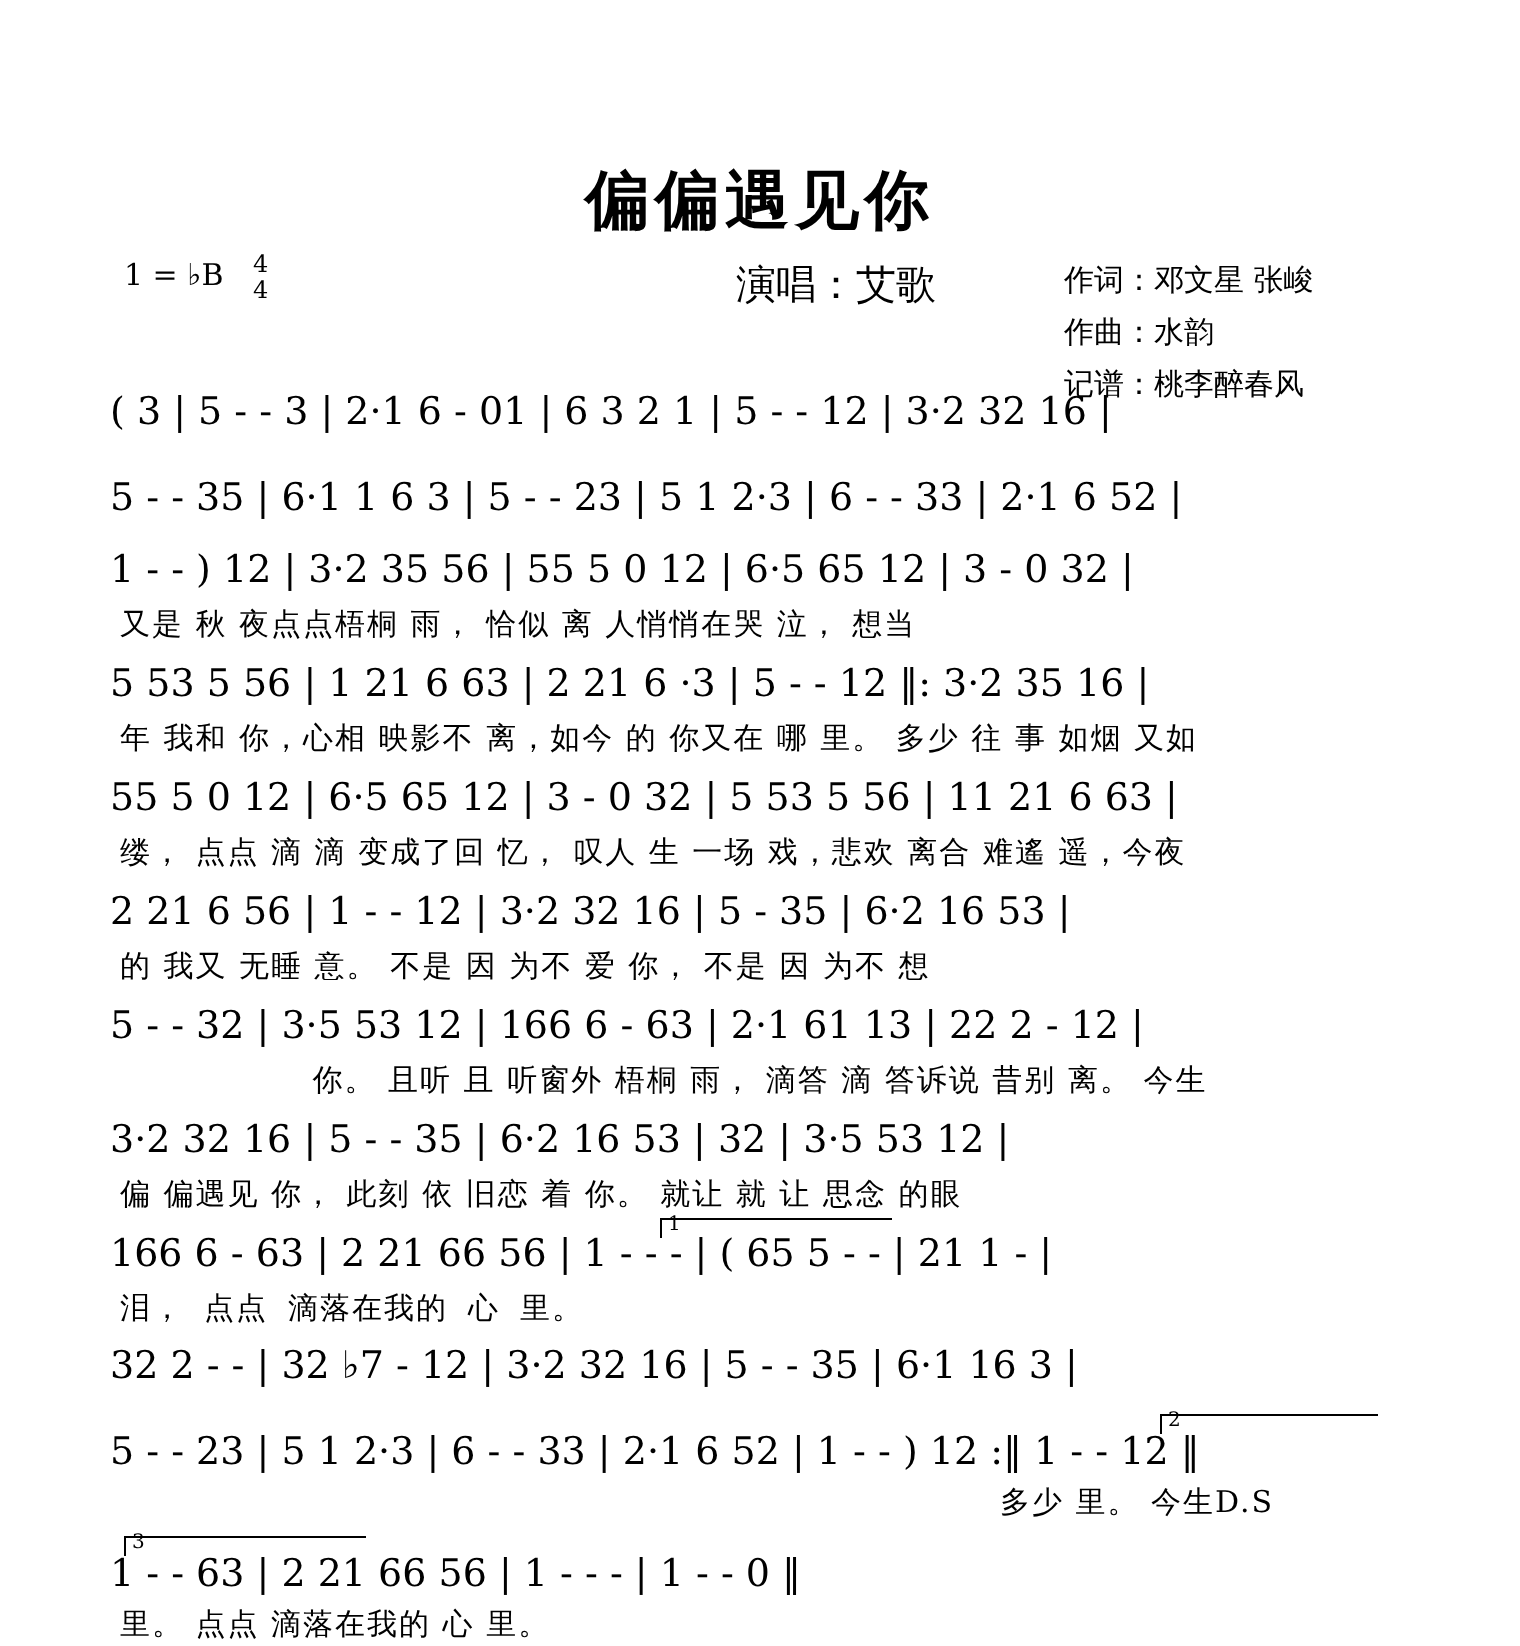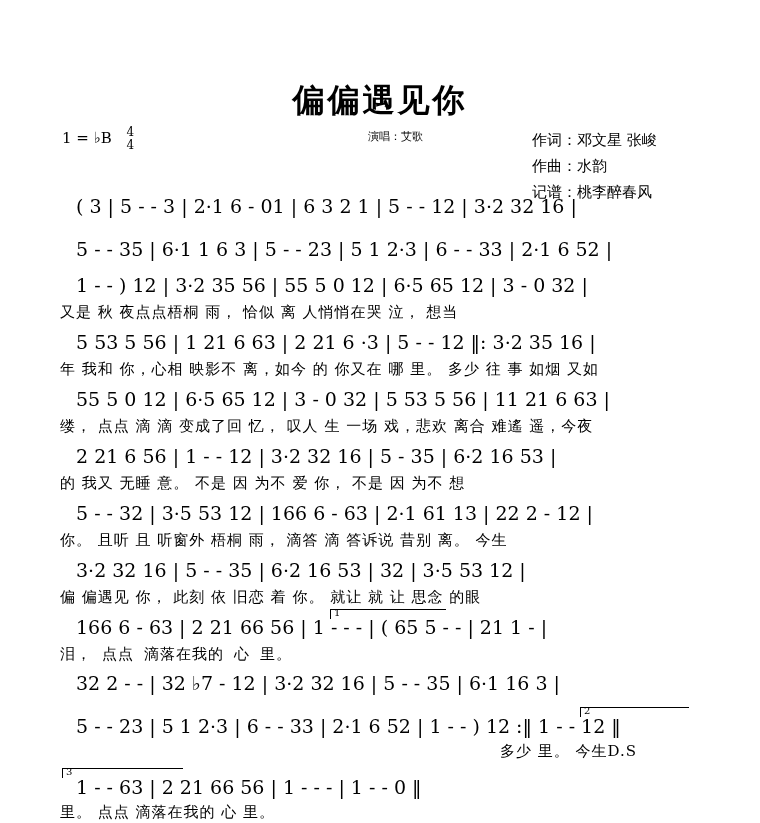--- a/index.html
+++ b/index.html
@@ -44,37 +44,37 @@
     line-height: 1.0;
     text-align: center;
   }
   .meter span { display: block; }
   .meter .bot { border-top: 1px solid transparent; }
   .singer {
     position: absolute;
     left: 368px;
     top: 98px;
     font-family: "DejaVu Serif", serif;
-    font-size: 11px;
+    font-size: 20px;
     white-space: nowrap;
   }
   .credits {
     position: absolute;
     left: 532px;
     top: 96px;
     font-family: "DejaVu Serif", serif;
     font-size: 15px;
     line-height: 26px;
     white-space: nowrap;
   }
   .credits div { white-space: nowrap; }
 
   .staff-line {
     position: absolute;
-    left: 76px;
+    left: 55px;
     width: 640px;
     font-family: "DejaVu Serif", serif;
     font-size: 19px;
     letter-spacing: 0px;
     white-space: nowrap;
   }
   .lyric-line {
     position: absolute;
     left: 60px;
     width: 640px;
@@ -128,21 +128,21 @@
   <div class="staff-line" style="top:300px;">5 53 5 56  |  1 21 6 63  |  2 21 6 ·3  |  5 - - 12  ‖: 3·2 35 16  |</div>
   <div class="lyric-line" style="top:329px;">年 我和  你，心相   映影不 离，如今   的 你又在  哪   里。    多少    往 事 如烟 又如</div>
 
   <div class="staff-line" style="top:357px;">55 5 0 12  |  6·5 65 12  |  3 - 0 32  |  5 53 5 56  |  11 21 6 63  |</div>
   <div class="lyric-line" style="top:386px;">缕，      点点  滴 滴 变成了回    忆，    叹人 生 一场 戏，悲欢   离合 难遙 遥，今夜</div>
 
   <div class="staff-line" style="top:414px;">2 21 6 56  |  1 - - 12  |  3·2 32 16  |  5 - 35  |  6·2 16 53  |</div>
   <div class="lyric-line" style="top:443px;">的 我又 无睡    意。      不是   因 为不 爱    你，      不是   因 为不 想</div>
 
   <div class="staff-line" style="top:471px;">5 - - 32  |  3·5 53 12  |  166 6 - 63  |  2·1 61 13  |  22 2 - 12  |</div>
-  <div class="lyric-line" style="top:500px;">你。      且听  且 听窗外 梧桐     雨，      滴答   滴 答诉说 昔别    离。        今生</div>
+  <div class="lyric-line" style="top:500px;text-align:center;">你。      且听  且 听窗外 梧桐     雨，      滴答   滴 答诉说 昔别    离。        今生</div>
 
   <div class="staff-line" style="top:528px;">3·2 32 16  |  5 - - 35  |  6·2 16 53  |  32  |  3·5 53 12  |</div>
   <div class="lyric-line" style="top:557px;">偏 偏遇见  你，      此刻  依 旧恋 着   你。        就让   就 让 思念 的眼</div>
 
   <div class="staff-line" style="top:585px;">166 6 - 63  |  2 21 66 56  |  1 - - -  |  ( 65 5 - -  |  21 1 - |</div>
   <div class="lyric-line" style="top:614px;font-family:Liberation Mono, monospace;">泪，      点点   滴落在我的 心      里。</div>
 
   <div class="staff-line" style="top:641px;">32 2 - - |  32 ♭7 - 12  |  3·2 32 16  |  5 - - 35  |  6·1 16 3  |</div>
 
   <div class="staff-line" style="top:684px;">5 - - 23  |  5 1 2·3  |  6 - - 33  |  2·1 6 52  |  1 - - ) 12  :‖ 1 - - 12 ‖</div>

